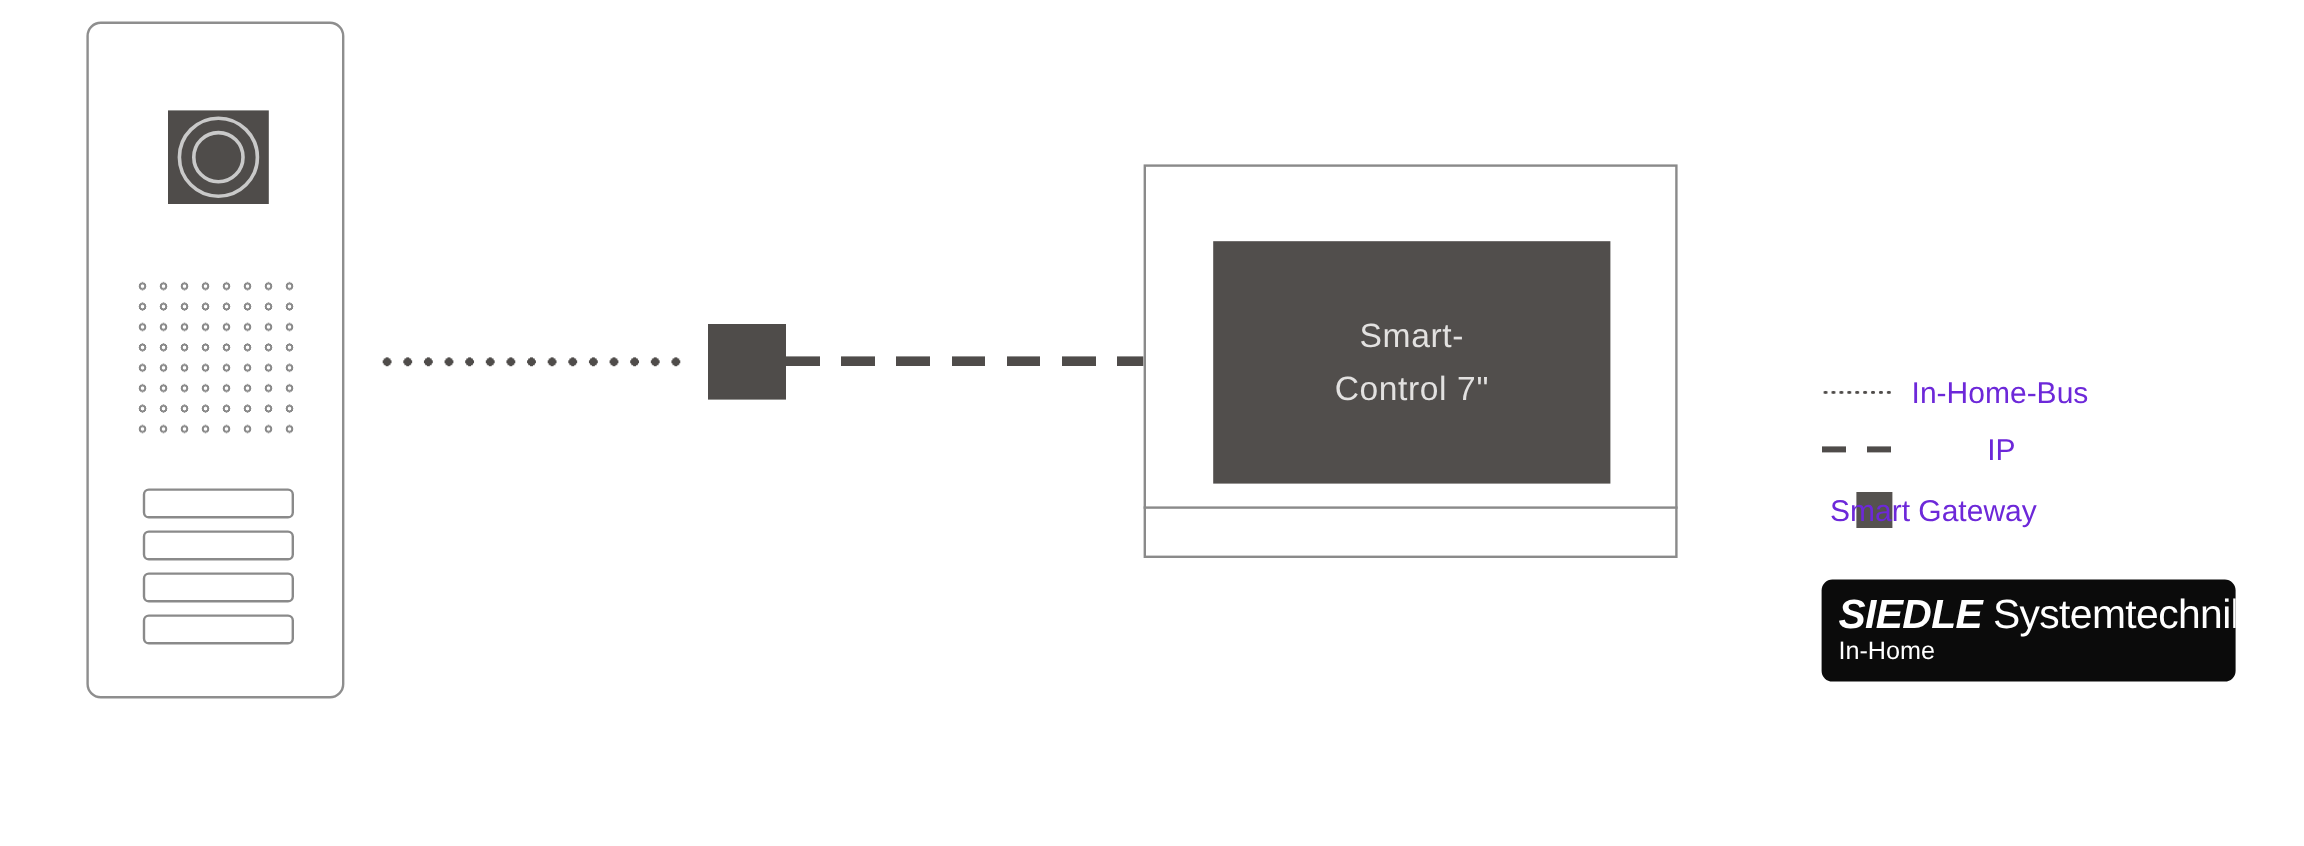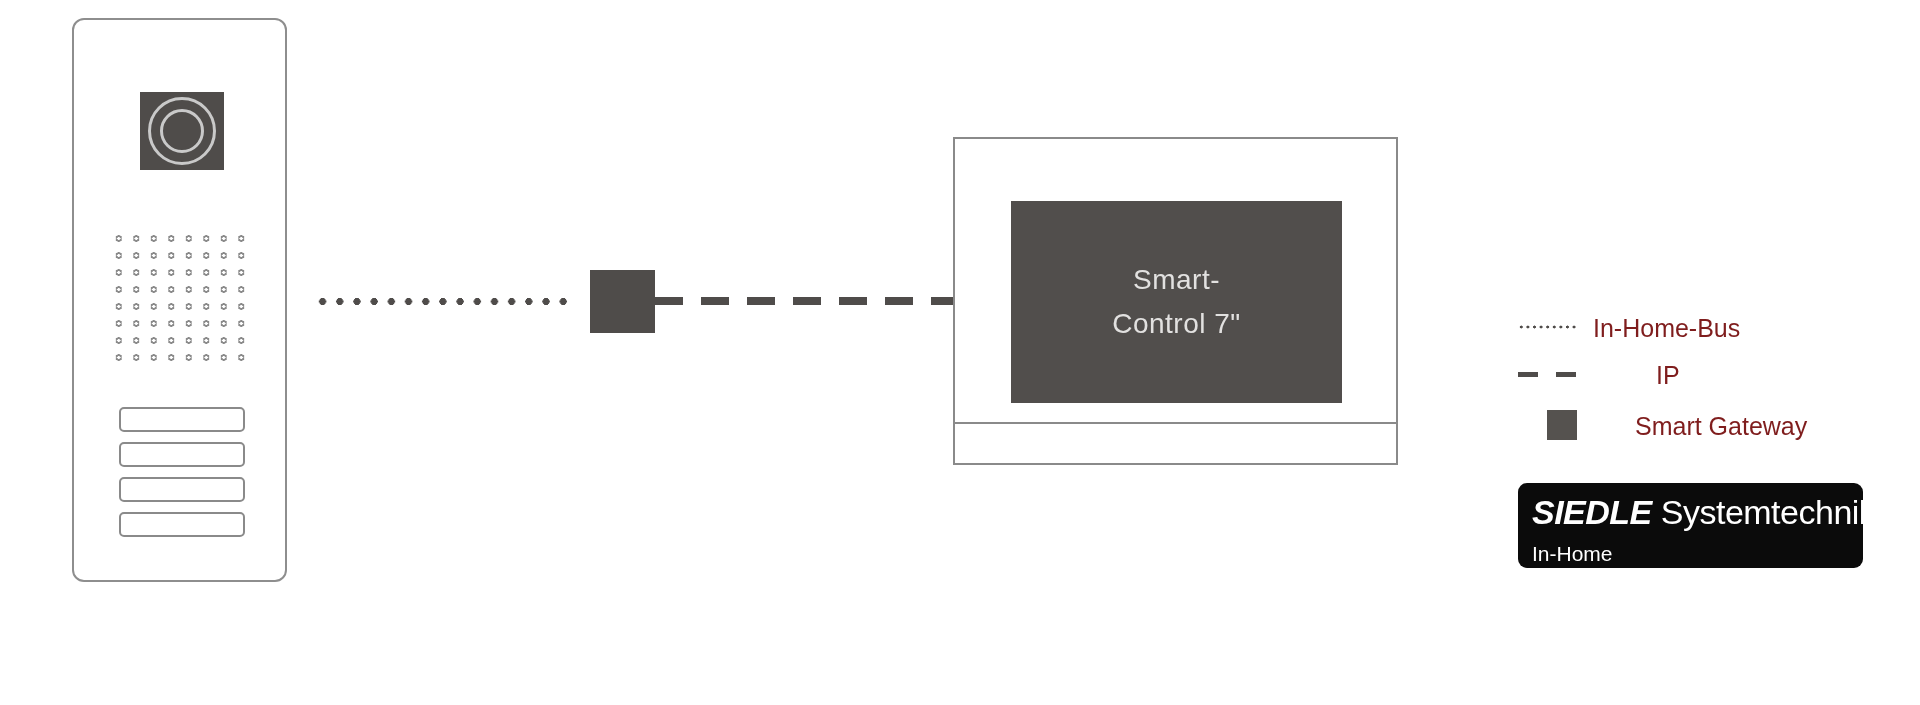--- a/index.html
+++ b/index.html
@@ -55,44 +55,44 @@
     position:absolute;left:56px;top:62px;width:331px;height:202px;background:#514e4c;
     display:flex;flex-direction:column;align-items:center;justify-content:center;
     color:#e2e1e0;font-size:28px;line-height:44px;text-align:center;letter-spacing:0.5px;
   }
   .smart-base-line{
     position:absolute;left:-2px;right:-2px;top:283px;height:0;
     border-top:2px solid #8a8a8a;
   }
   
   .legend-label{
-    position:absolute;color:#7f1d1d;font-size:25px;line-height:30px;white-space:nowrap;
+    position:absolute;color:#6d28d9;font-size:25px;line-height:30px;white-space:nowrap;
   }
   .legend-dotted{
     position:absolute;left:1518px;top:325px;width:60px;height:4px;
     background-image:radial-gradient(circle 1.9px at 50% 50%, #4f4c4a 1.4px, rgba(0,0,0,0) 1.6px);
     background-size:6.6px 4px;background-repeat:repeat-x;
   }
   .legend-dashed{
     position:absolute;left:1518px;top:372px;width:58px;height:5px;
     background-image:repeating-linear-gradient(90deg, #4f4c4a 0 20px, rgba(0,0,0,0) 20px 38px);
   }
   .legend-square{
     position:absolute;left:1547px;top:410px;width:30px;height:30px;background:#55524f;
   }
-  .lbl1{left:1593px;top:313px}.lbl2{left:1656px;top:360px}.lbl3{left:1635px;top:411px}
+  .lbl1{left:1593px;top:313px}.lbl2{left:1656px;top:360px}.lbl3{left:1525px;top:411px}
   
   .logo{
     position:absolute;left:1518px;top:483px;width:345px;height:85px;background:#0b0b0b;
     border-radius:9px;box-sizing:border-box;padding:11px 0 0 14px;color:#ffffff;overflow:hidden;
   }
   .logo-line1{font-size:34px;line-height:36px;white-space:nowrap;letter-spacing:-0.5px;}
   .logo-brand{font-weight:700;font-style:italic;}
   .logo-suffix{font-weight:400;}
-  .logo-line2{font-size:21px;line-height:24px;margin-top:12px;font-weight:400;}
+  .logo-line2{font-size:21px;line-height:24px;margin-top:1px;font-weight:400;}
 </style>
 </head>
 <body>
 
 <div class="canvas">
 
   <div class="door-station">
     <div class="camera">
       <div class="lens-outer">
         <div class="lens-inner"></div>

